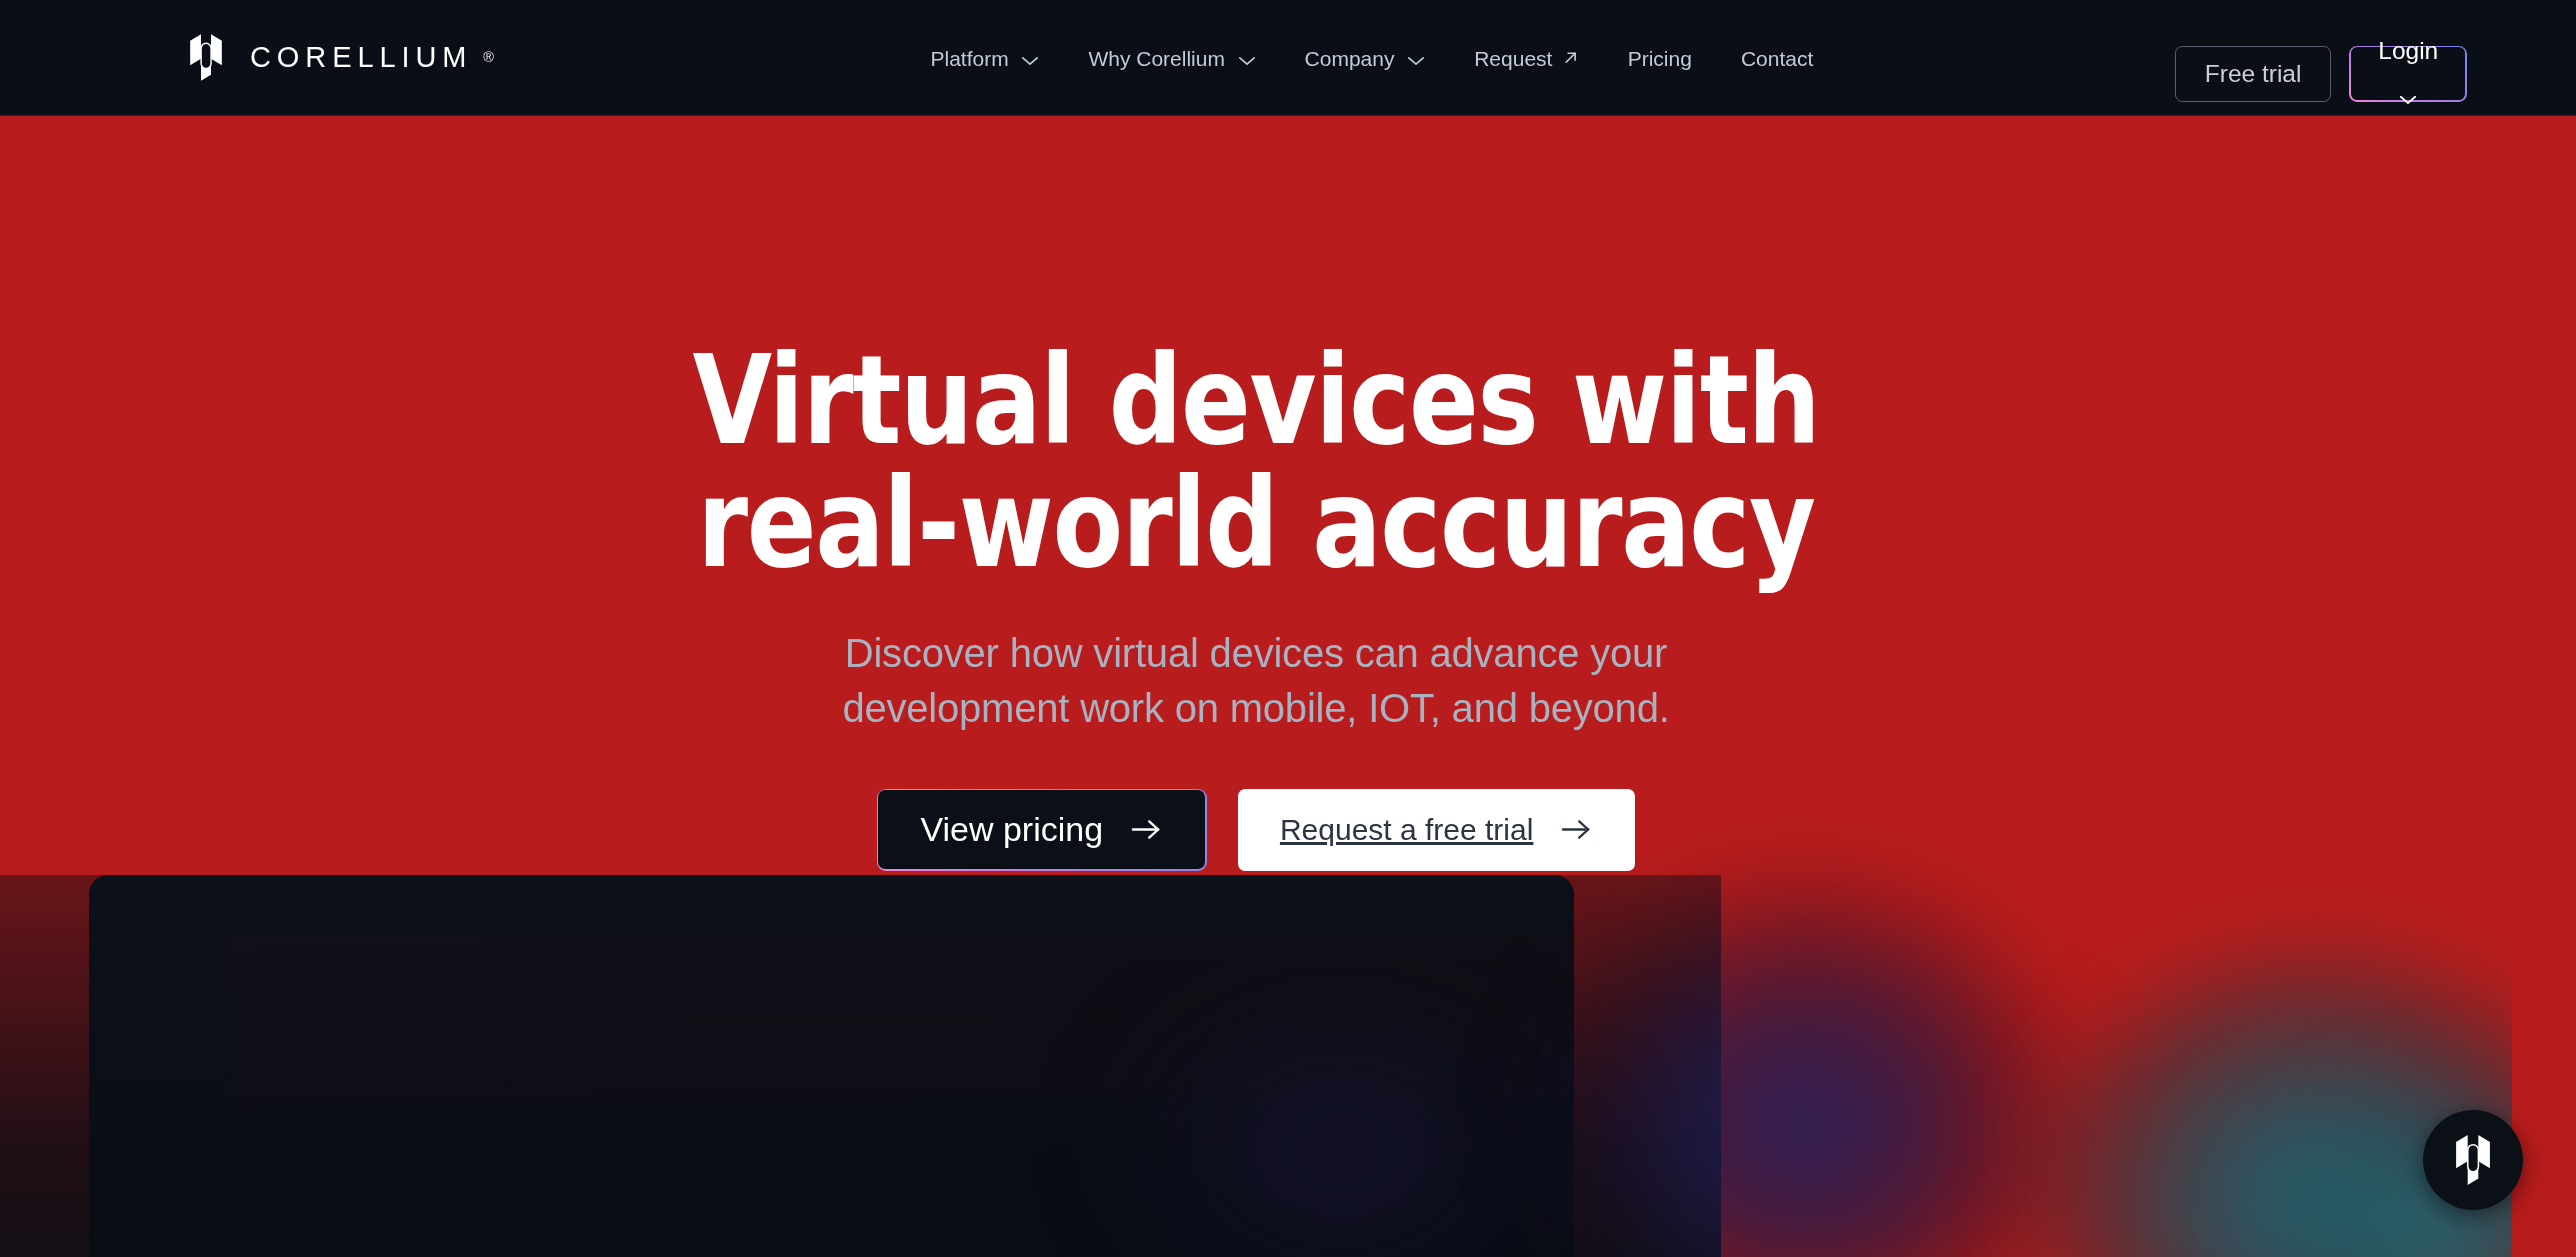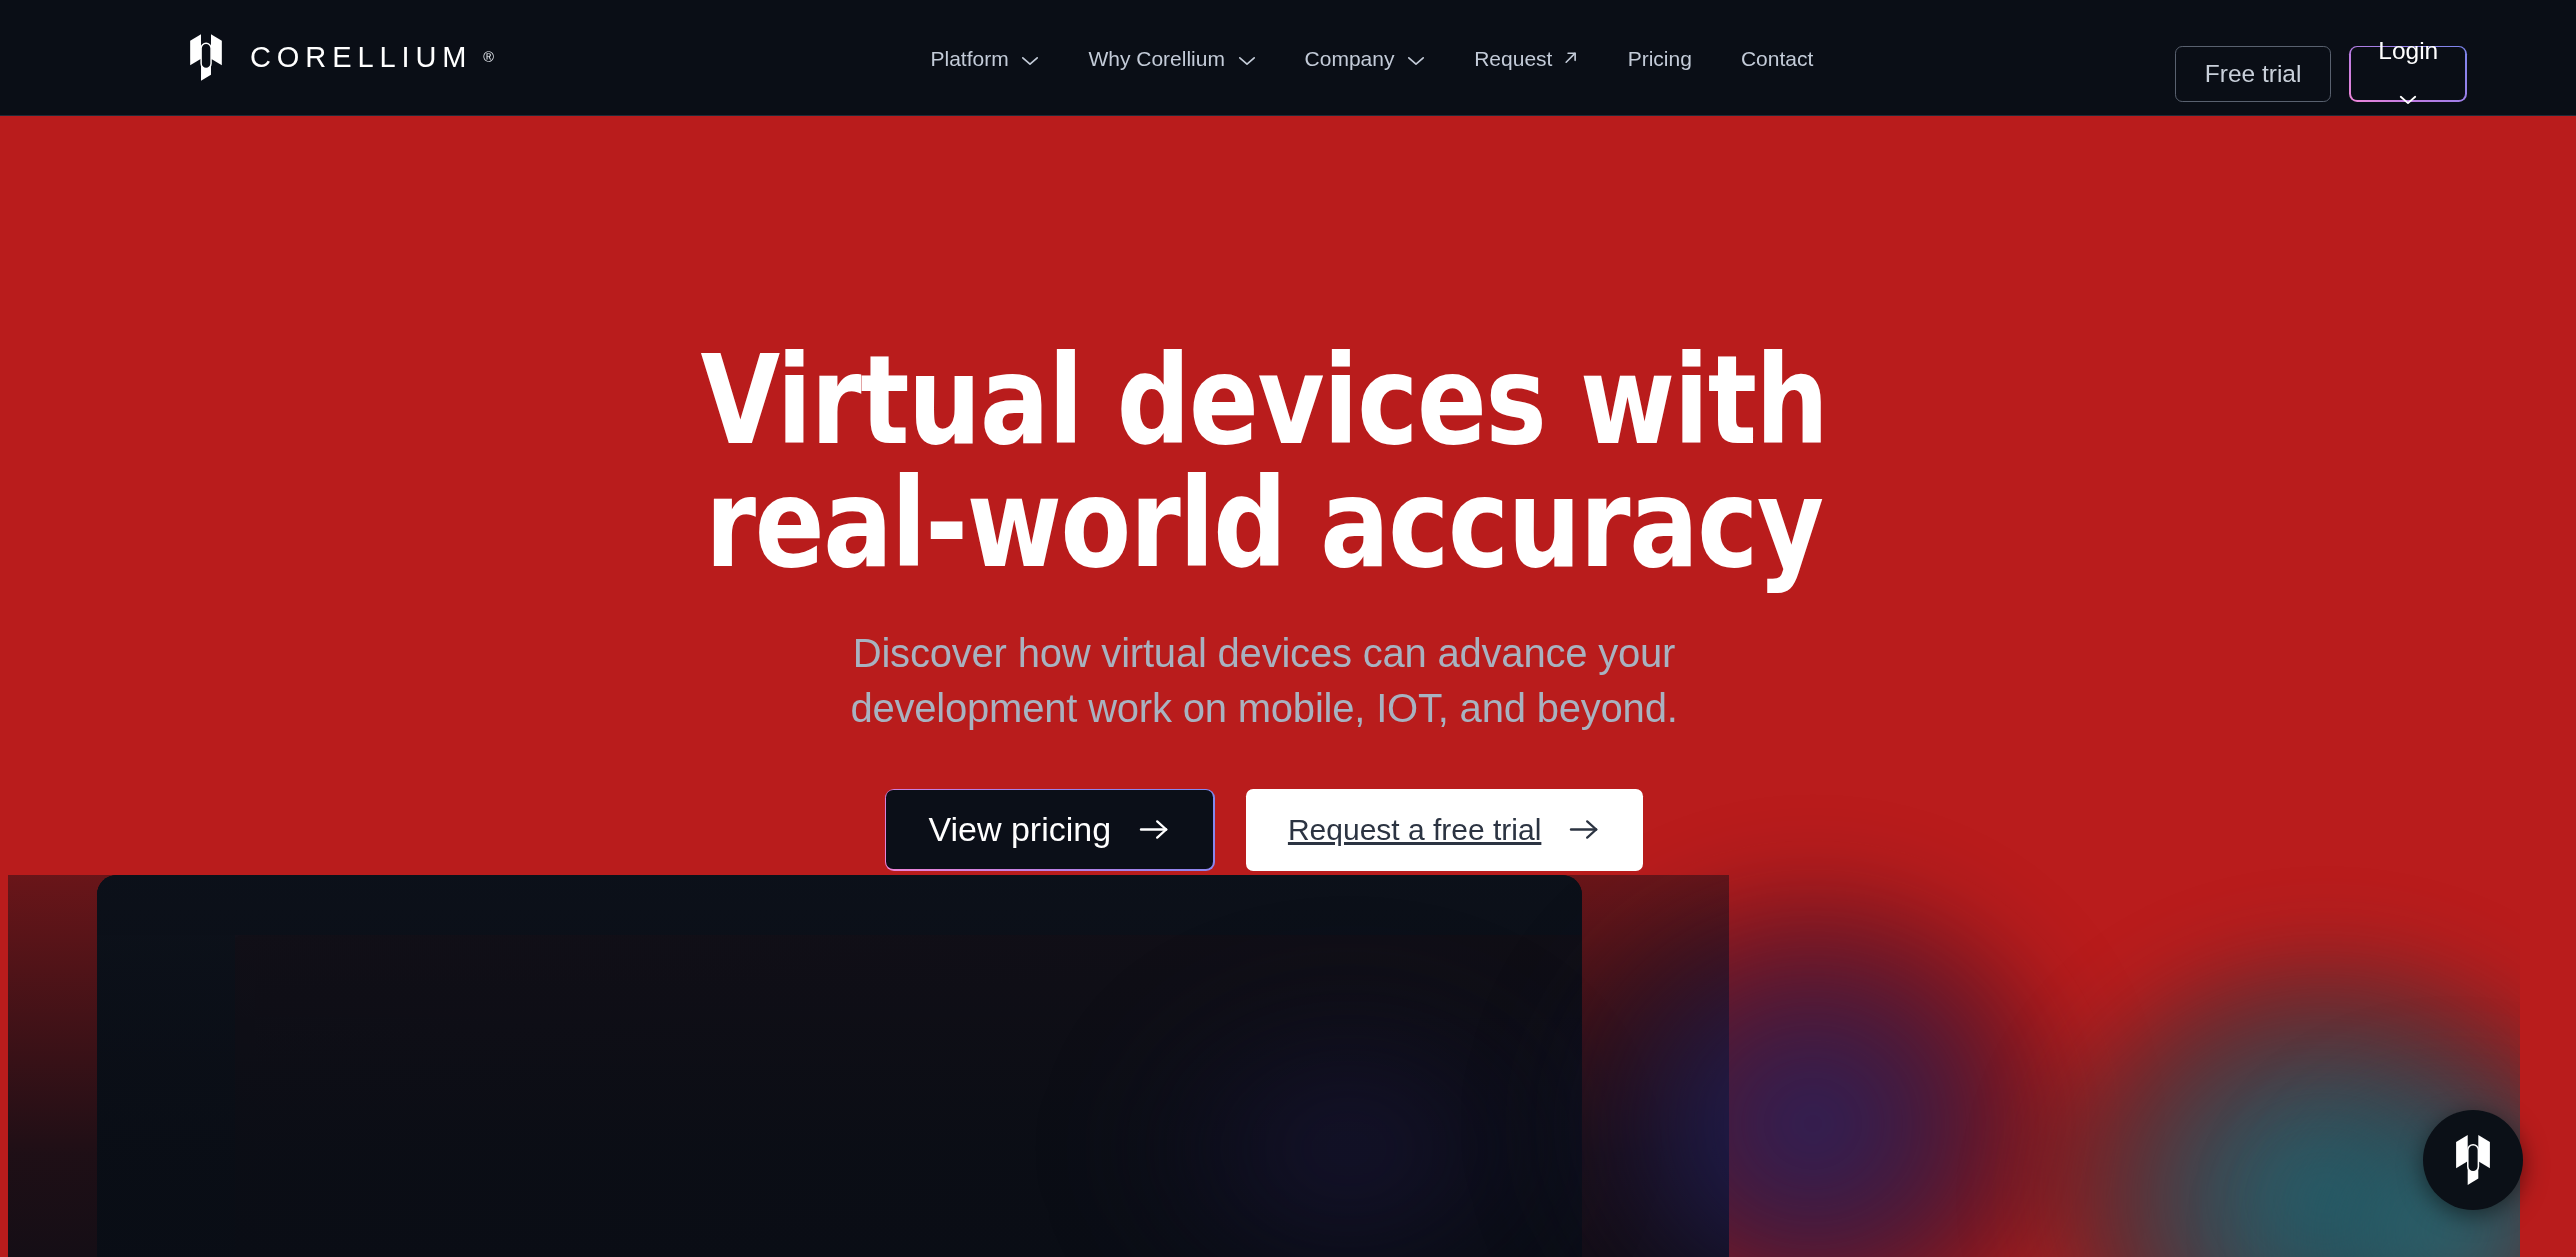--- a/index.html
+++ b/index.html
@@ -146,21 +146,21 @@
     padding: 0 27px;
     color: #ffffff;
     font-size: 24.5px;
     white-space: nowrap;
     flex-direction: column;
   }
 
   
   .hero {
     position: absolute;
-    top: 116px; left: 8px;
+    top: 116px; left: 0;
     width: 2512px;
     height: 1141px;
     overflow: hidden;
   }
 
   .hero-inner {
     position: relative;
     z-index: 10;
     width: 100%;
     padding-top: 223px;

